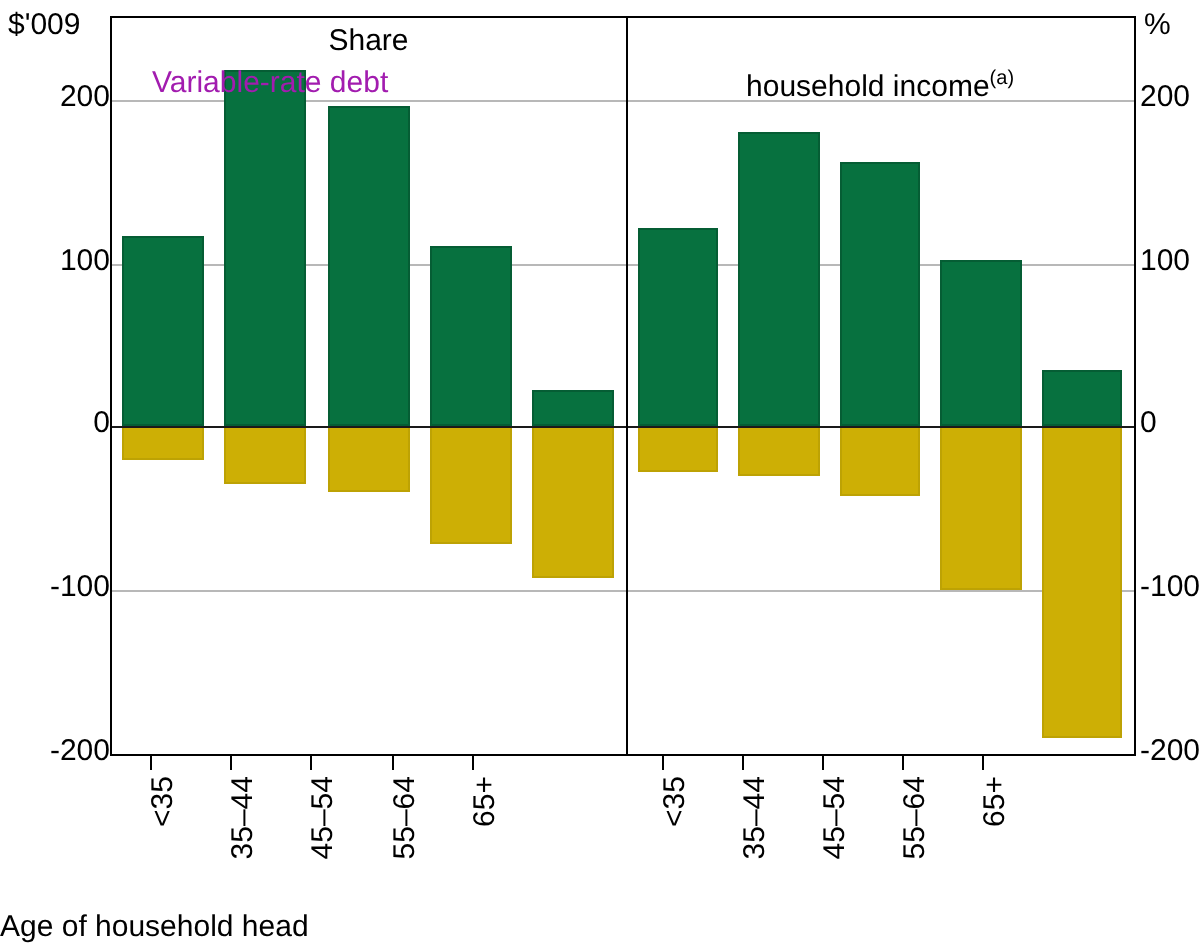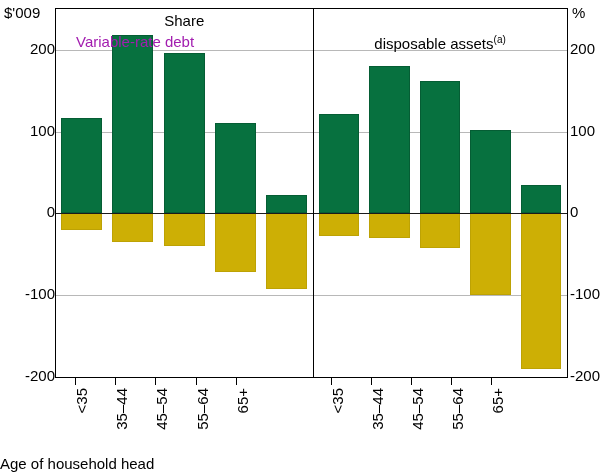--- a/index.html
+++ b/index.html
@@ -233,21 +233,21 @@
           <div class="bar-pos" style="top: 186.453px; height: 17.9911px; background: rgb(7, 113, 63);"></div>
           <div class="bar-neg" style="top: 204.444px; height: 75.2356px; background: rgb(205, 175, 5);"></div>
         </div>
 
       </div>
     </div>
 
     <div class="panel" id="panel-share">
       <div class="panel-title">
         <br>
-        <span>disposable assets</span><sup>(a)</sup>
+        <span>household income</span><sup>(a)</sup>
       </div>
       <div class="bars">
 
         <div class="bar-slot">
           <div class="bar-pos" style="top: 104.676px; height: 99.7689px; background: rgb(7, 113, 63);"></div>
           <div class="bar-neg" style="top: 204.444px; height: 22.8978px; background: rgb(205, 175, 5);"></div>
         </div>
 
         <div class="bar-slot">
           <div class="bar-pos" style="top: 57.2444px; height: 147.2px; background: rgb(7, 113, 63);"></div>

